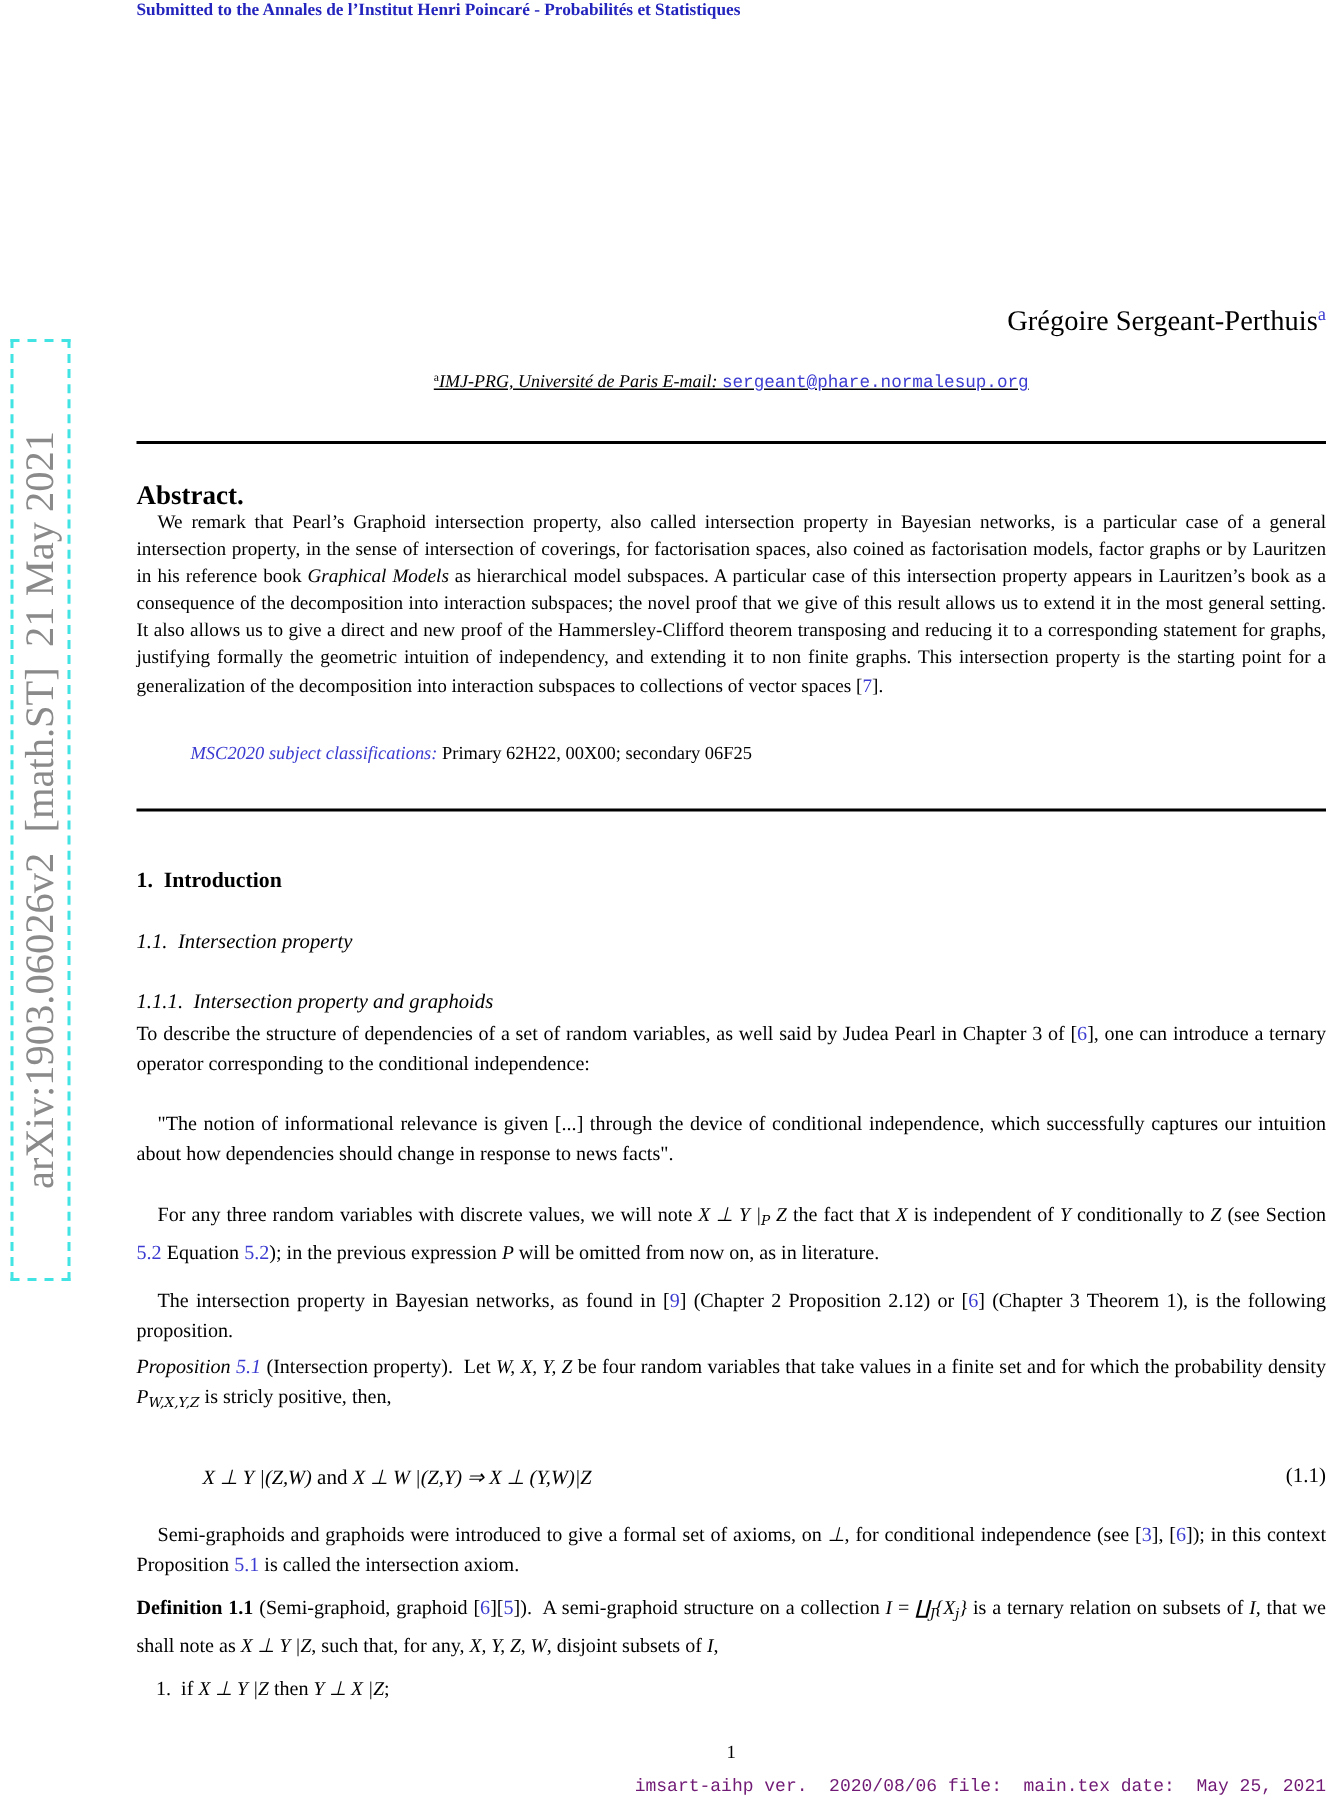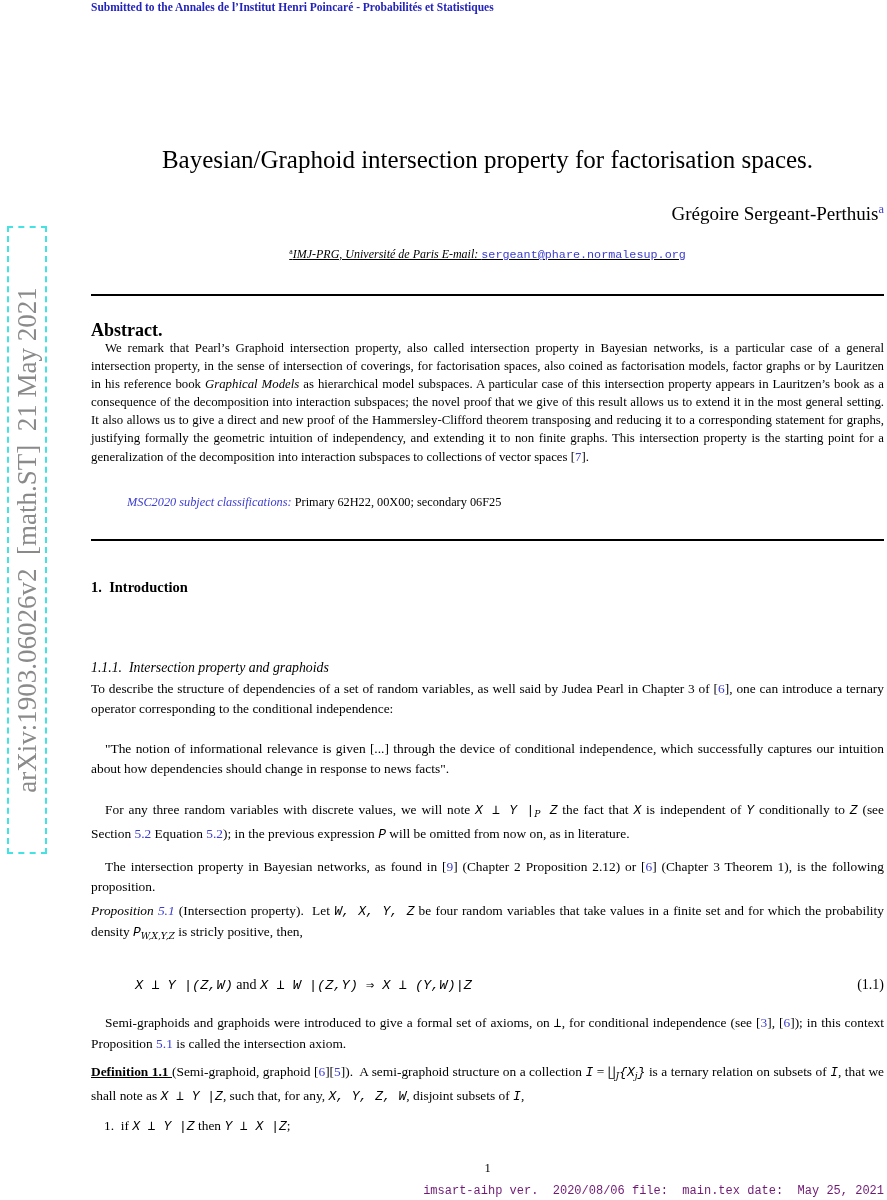--- a/index.html
+++ b/index.html
@@ -43,61 +43,61 @@
   .page-num{top:1161px;text-align:center;font-size:12.5px;}
   .colophon{top:1184px;text-align:right;font-family:"Liberation Mono","DejaVu Sans Mono",monospace;font-size:12px;color:#701a75;white-space:pre;}
 
   
   .stamp-box{position:absolute;left:7px;top:226px;width:40px;height:628px;border:2px dashed var(--stamp-cyan);box-sizing:border-box;}
   .stamp-text{position:absolute;left:50%;top:50%;transform:translate(-50%,-50%) rotate(-90deg);white-space:pre;font-size:27px;color:var(--stamp-gray);font-family:"Liberation Serif",serif;}
 
   
   .sg-p{}
   .sg-i{font-style:italic;}
-  .sg-b{font-weight:bold;text-decoration:underline;}
-  .sg-m{font-style:italic;font-family:Liberation Mono, monospace;font-size:0.97em;}
+  .sg-b{font-weight:bold;}
+  .sg-m{font-style:italic;font-family:Liberation Serif, serif;font-size:0.97em;}
   .sg-ms{font-style:italic;font-family:"DejaVu Serif","DejaVu Sans",serif;font-size:0.68em;vertical-align:-0.3em;}
   .sg-l{color:var(--link);}
   .sg-il{color:var(--link);font-style:italic;}
   .sg-sup{font-size:0.65em;vertical-align:0.55em;}
   .sg-supl{font-size:0.65em;vertical-align:0.55em;color:var(--link);}
   .sg-tt{font-family:"Liberation Mono","DejaVu Sans Mono",monospace;color:var(--link);font-size:0.98em;}
 </style>
 </head>
 <body>
 
 <div class="page">
 
   <div class="stamp-box">
     <div class="stamp-text">arXiv:1903.06026v2  [math.ST]  21 May 2021</div>
   </div>
 
   <div class="content">
 
     <div class="blk header-note">Submitted to the Annales de l’Institut Henri Poincaré - Probabilités et Statistiques</div>
 
-    <div class="blk paper-title">Bayesian/Graphoid intersection property for factorisation spaces.</div>
 
     <div class="blk author-line"><span class="sg-p">Grégoire Sergeant-Perthuis</span><span class="sg-supl">a</span></div>
 
     <div class="blk affil-line"><span class="sg-sup">a</span><span class="sg-i">IMJ-PRG, Université de Paris E-mail: </span><span class="sg-tt">sergeant@phare.normalesup.org</span></div>
 
     <div class="blk rule rule1"></div>
 
     <div class="blk abs-heading">Abstract.</div>
 
     <div class="blk abs-para"><span class="sg-p">We remark that Pearl’s Graphoid intersection property, also called intersection property in Bayesian networks, is a particular case of a general intersection property, in the sense of intersection of coverings, for factorisation spaces, also coined as factorisation models, factor graphs or by Lauritzen in his reference book </span><span class="sg-i">Graphical Models</span><span class="sg-p"> as hierarchical model subspaces. A particular case of this intersection property appears in Lauritzen’s book as a consequence of the decomposition into interaction subspaces; the novel proof that we give of this result allows us to extend it in the most general setting. It also allows us to give a direct and new proof of the Hammersley-Clifford theorem transposing and reducing it to a corresponding statement for graphs, justifying formally the geometric intuition of independency, and extending it to non finite graphs. This intersection property is the starting point for a generalization of the decomposition into interaction subspaces to collections of vector spaces [</span><span class="sg-l">7</span><span class="sg-p">].</span></div>
 
     <div class="blk msc-line"><span class="sg-il">MSC2020 subject classifications:</span><span class="sg-p"> Primary 62H22, 00X00; secondary 06F25</span></div>
 
 
     <div class="blk rule rule2"></div>
 
     <div class="blk sec-h1">1.&nbsp; Introduction</div>
 
+    <div class="blk sec-h2">1.1.&nbsp; Intersection property</div>
 
     <div class="blk sec-h3">1.1.1.&nbsp; Intersection property and graphoids</div>
 
     <div class="blk body-p p-intro"><span class="sg-p">To describe the structure of dependencies of a set of random variables, as well said by Judea Pearl in Chapter 3 of [</span><span class="sg-l">6</span><span class="sg-p">], one can introduce a ternary operator corresponding to the conditional independence:</span></div>
 
     <div class="blk body-p p-quote"><span class="sg-p">"The notion of informational relevance is given [...] through the device of conditional independence, which successfully captures our intuition about how dependencies should change in response to news facts".</span></div>
 
     <div class="blk body-p p-note"><span class="sg-p">For any three random variables with discrete values, we will note </span><span class="sg-m">X ⊥ Y |</span><span class="sg-ms">P</span><span class="sg-m"> Z</span><span class="sg-p"> the fact that </span><span class="sg-m">X</span><span class="sg-p"> is independent of </span><span class="sg-m">Y</span><span class="sg-p"> conditionally to </span><span class="sg-m">Z</span><span class="sg-p"> (see Section </span><span class="sg-l">5.2</span><span class="sg-p"> Equation </span><span class="sg-l">5.2</span><span class="sg-p">); in the previous expression </span><span class="sg-m">P</span><span class="sg-p"> will be omitted from now on, as in literature.</span></div>
 
     <div class="blk body-p p-bayes"><span class="sg-p">The intersection property in Bayesian networks, as found in [</span><span class="sg-l">9</span><span class="sg-p">] (Chapter 2 Proposition 2.12) or [</span><span class="sg-l">6</span><span class="sg-p">] (Chapter 3 Theorem 1), is the following proposition.</span></div>

